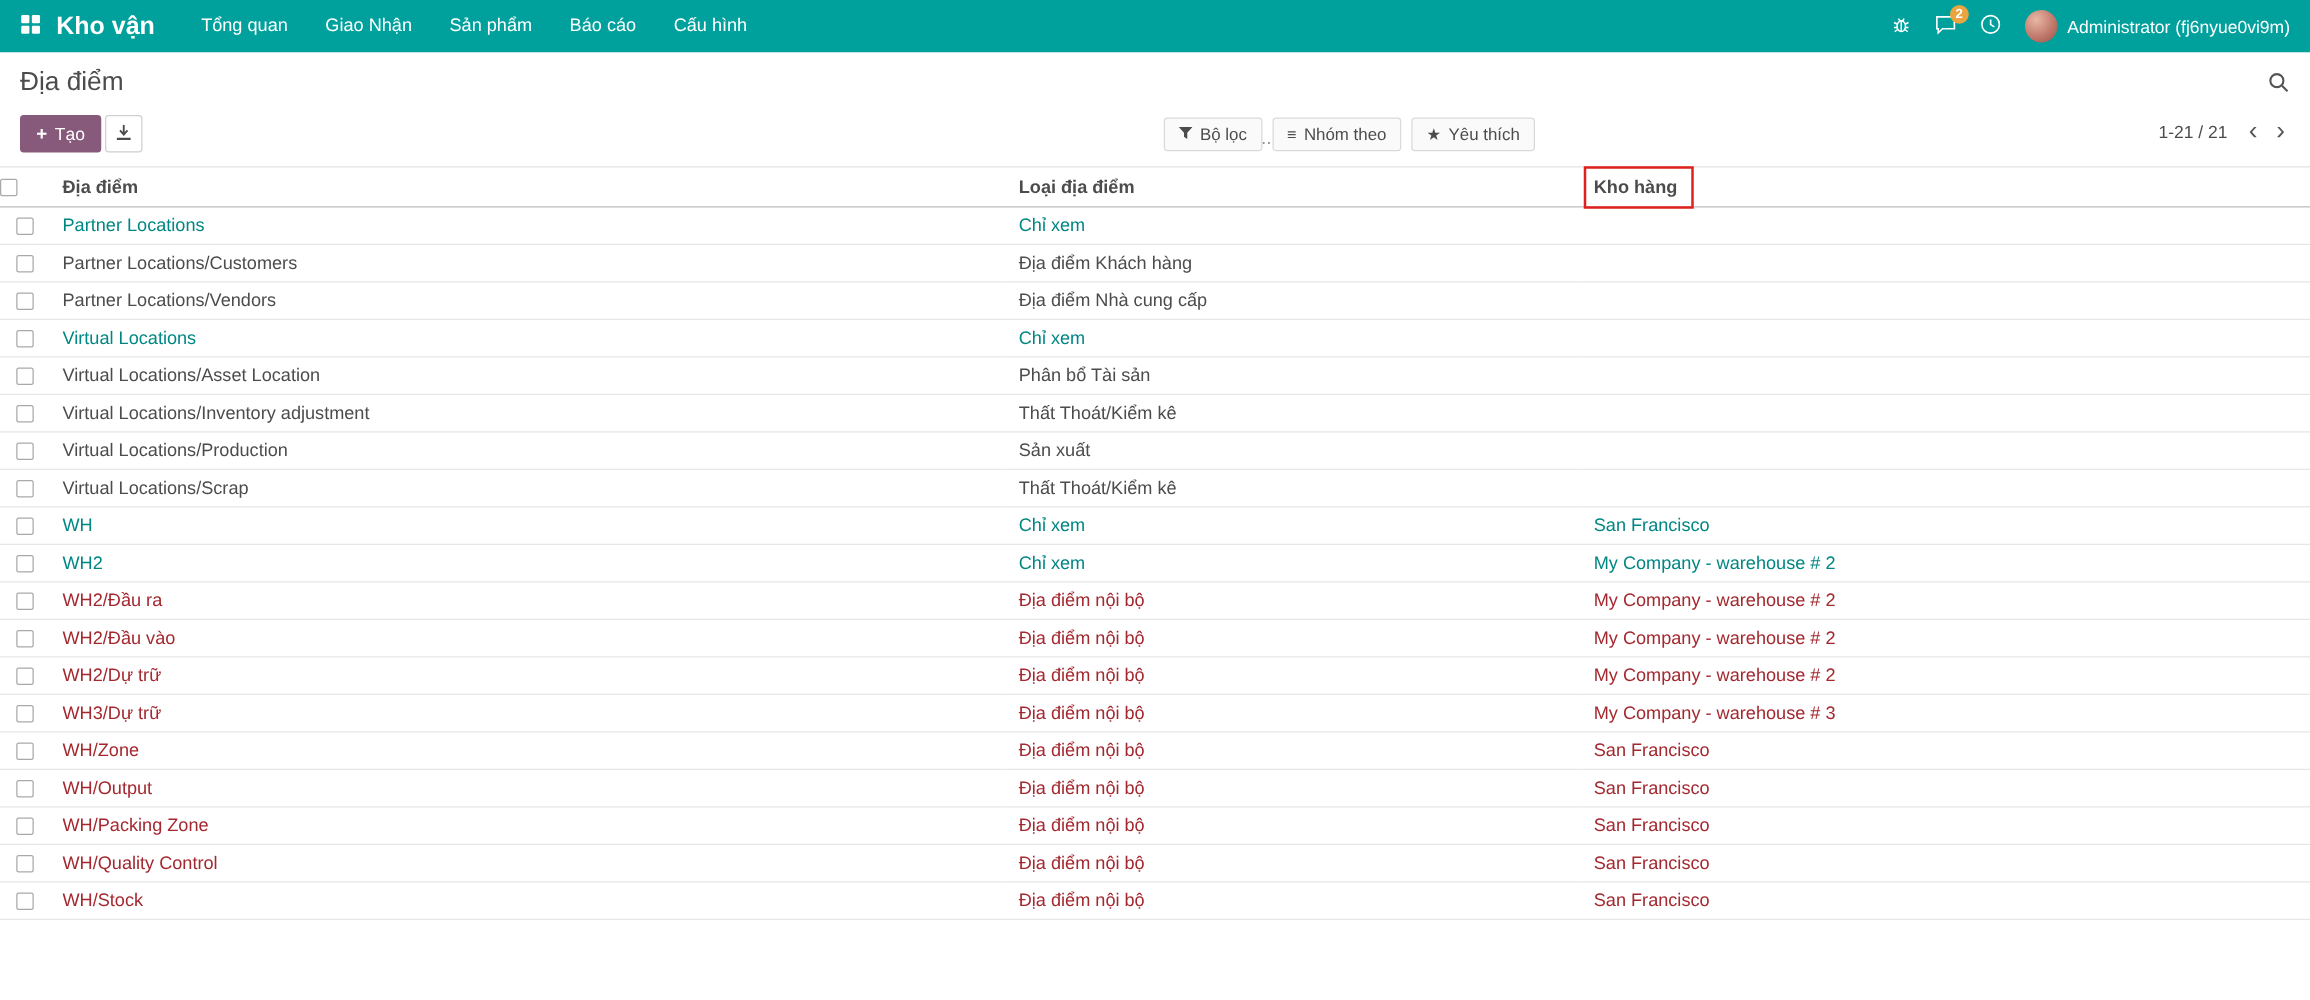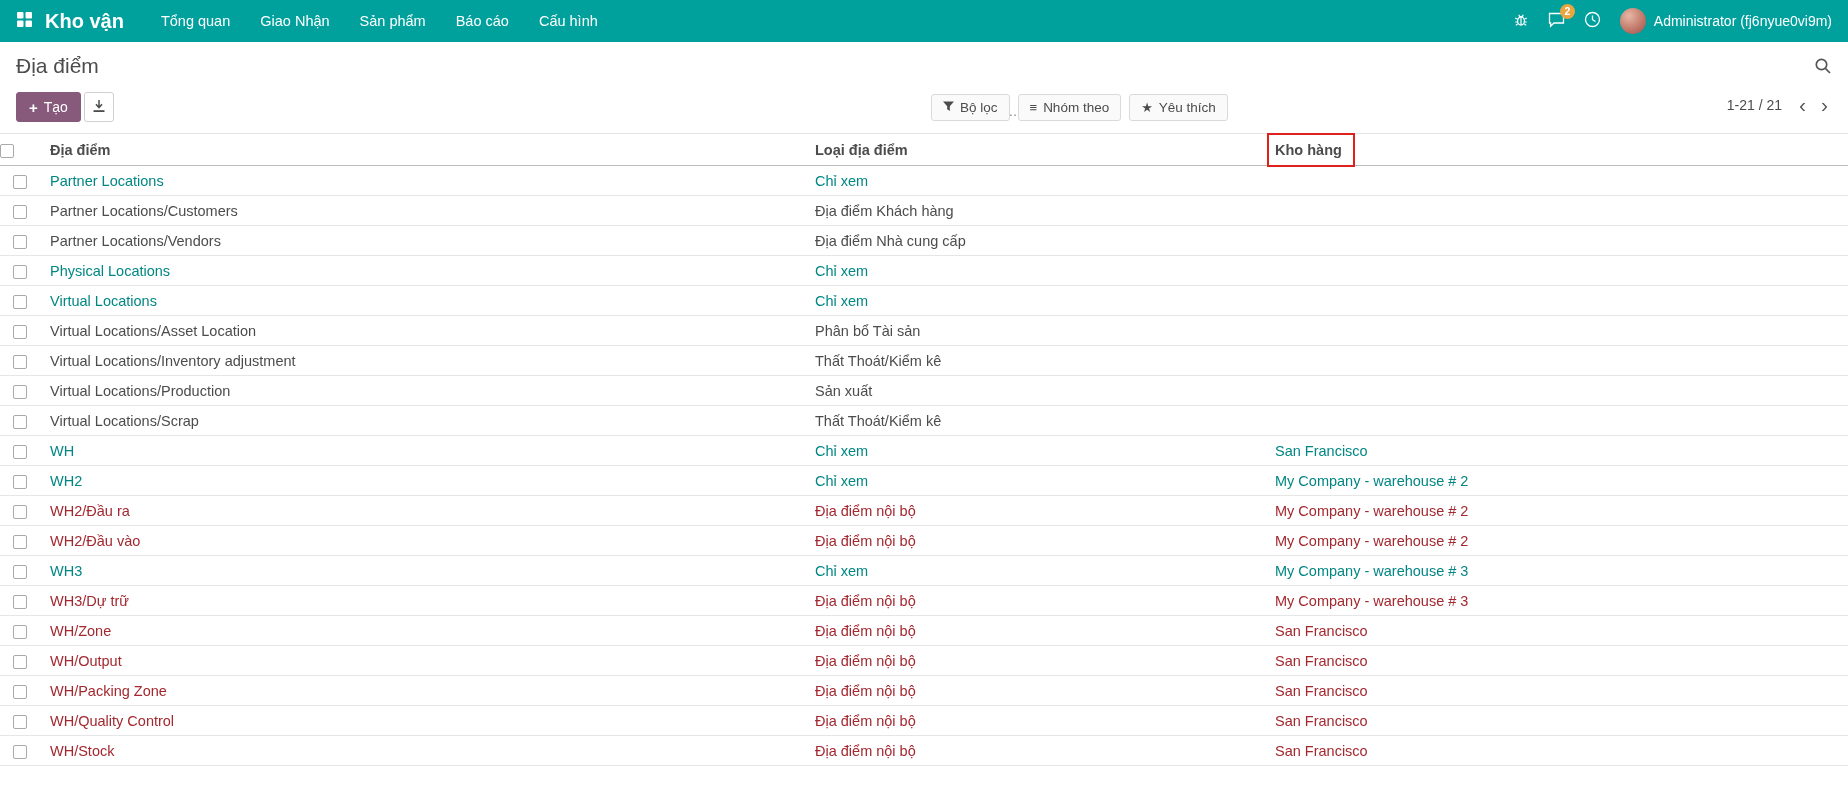--- a/index.html
+++ b/index.html
@@ -292,124 +292,110 @@
     </td>
     <td>
       <span class="cell-text cell-wh"></span>
     </td>
   </tr>
       <tr class="c-teal">
     <td class="cb-cell">
       <input type="checkbox" style="">
     </td>
     <td>
-      <span class="cell-text cell-name">Physical Locations</span>
+      <span class="cell-text cell-name">Virtual Locations</span>
     </td>
     <td>
       <span class="cell-text cell-type">Chỉ xem</span>
     </td>
     <td>
       <span class="cell-text cell-wh"></span>
     </td>
   </tr>
+      <tr class="c-default">
+    <td class="cb-cell">
+      <input type="checkbox" style="">
+    </td>
+    <td>
+      <span class="cell-text cell-name">Virtual Locations/Asset Location</span>
+    </td>
+    <td>
+      <span class="cell-text cell-type">Phân bổ Tài sản</span>
+    </td>
+    <td>
+      <span class="cell-text cell-wh"></span>
+    </td>
+  </tr>
+      <tr class="c-default">
+    <td class="cb-cell">
+      <input type="checkbox" style="">
+    </td>
+    <td>
+      <span class="cell-text cell-name">Virtual Locations/Inventory adjustment</span>
+    </td>
+    <td>
+      <span class="cell-text cell-type">Thất Thoát/Kiểm kê</span>
+    </td>
+    <td>
+      <span class="cell-text cell-wh"></span>
+    </td>
+  </tr>
+      <tr class="c-default">
+    <td class="cb-cell">
+      <input type="checkbox" style="">
+    </td>
+    <td>
+      <span class="cell-text cell-name">Virtual Locations/Production</span>
+    </td>
+    <td>
+      <span class="cell-text cell-type">Sản xuất</span>
+    </td>
+    <td>
+      <span class="cell-text cell-wh"></span>
+    </td>
+  </tr>
+      <tr class="c-default">
+    <td class="cb-cell">
+      <input type="checkbox" style="">
+    </td>
+    <td>
+      <span class="cell-text cell-name">Virtual Locations/Scrap</span>
+    </td>
+    <td>
+      <span class="cell-text cell-type">Thất Thoát/Kiểm kê</span>
+    </td>
+    <td>
+      <span class="cell-text cell-wh"></span>
+    </td>
+  </tr>
       <tr class="c-teal">
     <td class="cb-cell">
       <input type="checkbox" style="">
     </td>
     <td>
-      <span class="cell-text cell-name">Virtual Locations</span>
+      <span class="cell-text cell-name">WH</span>
     </td>
     <td>
       <span class="cell-text cell-type">Chỉ xem</span>
     </td>
     <td>
-      <span class="cell-text cell-wh"></span>
-    </td>
-  </tr>
-      <tr class="c-default">
-    <td class="cb-cell">
-      <input type="checkbox" style="">
-    </td>
-    <td>
-      <span class="cell-text cell-name">Virtual Locations/Asset Location</span>
-    </td>
-    <td>
-      <span class="cell-text cell-type">Phân bổ Tài sản</span>
-    </td>
-    <td>
-      <span class="cell-text cell-wh"></span>
-    </td>
-  </tr>
-      <tr class="c-default">
-    <td class="cb-cell">
-      <input type="checkbox" style="">
-    </td>
-    <td>
-      <span class="cell-text cell-name">Virtual Locations/Inventory adjustment</span>
-    </td>
-    <td>
-      <span class="cell-text cell-type">Thất Thoát/Kiểm kê</span>
-    </td>
-    <td>
-      <span class="cell-text cell-wh"></span>
-    </td>
-  </tr>
-      <tr class="c-default">
-    <td class="cb-cell">
-      <input type="checkbox" style="">
-    </td>
-    <td>
-      <span class="cell-text cell-name">Virtual Locations/Production</span>
-    </td>
-    <td>
-      <span class="cell-text cell-type">Sản xuất</span>
-    </td>
-    <td>
-      <span class="cell-text cell-wh"></span>
-    </td>
-  </tr>
-      <tr class="c-default">
-    <td class="cb-cell">
-      <input type="checkbox" style="">
-    </td>
-    <td>
-      <span class="cell-text cell-name">Virtual Locations/Scrap</span>
-    </td>
-    <td>
-      <span class="cell-text cell-type">Thất Thoát/Kiểm kê</span>
-    </td>
-    <td>
-      <span class="cell-text cell-wh"></span>
+      <span class="cell-text cell-wh">San Francisco</span>
     </td>
   </tr>
       <tr class="c-teal">
     <td class="cb-cell">
       <input type="checkbox" style="">
     </td>
     <td>
-      <span class="cell-text cell-name">WH</span>
+      <span class="cell-text cell-name">WH2</span>
     </td>
     <td>
       <span class="cell-text cell-type">Chỉ xem</span>
     </td>
     <td>
-      <span class="cell-text cell-wh">San Francisco</span>
-    </td>
-  </tr>
-      <tr class="c-teal">
-    <td class="cb-cell">
-      <input type="checkbox" style="">
-    </td>
-    <td>
-      <span class="cell-text cell-name">WH2</span>
-    </td>
-    <td>
-      <span class="cell-text cell-type">Chỉ xem</span>
-    </td>
-    <td>
       <span class="cell-text cell-wh">My Company - warehouse # 2</span>
     </td>
   </tr>
       <tr class="c-red">
     <td class="cb-cell">
       <input type="checkbox" style="">
     </td>
     <td>
       <span class="cell-text cell-name">WH2/Đầu ra</span>
     </td>
@@ -427,32 +413,32 @@
     <td>
       <span class="cell-text cell-name">WH2/Đầu vào</span>
     </td>
     <td>
       <span class="cell-text cell-type">Địa điểm nội bộ</span>
     </td>
     <td>
       <span class="cell-text cell-wh">My Company - warehouse # 2</span>
     </td>
   </tr>
-      <tr class="c-teal">
-    <td class="cb-cell">
-      <input type="checkbox" style="">
-    </td>
-    <td>
-      <span class="cell-text cell-name">WH3</span>
-    </td>
-    <td>
-      <span class="cell-text cell-type">Chỉ xem</span>
-    </td>
-    <td>
-      <span class="cell-text cell-wh">My Company - warehouse # 3</span>
+      <tr class="c-red">
+    <td class="cb-cell">
+      <input type="checkbox" style="">
+    </td>
+    <td>
+      <span class="cell-text cell-name">WH2/Dự trữ</span>
+    </td>
+    <td>
+      <span class="cell-text cell-type">Địa điểm nội bộ</span>
+    </td>
+    <td>
+      <span class="cell-text cell-wh">My Company - warehouse # 2</span>
     </td>
   </tr>
       <tr class="c-red">
     <td class="cb-cell">
       <input type="checkbox" style="">
     </td>
     <td>
       <span class="cell-text cell-name">WH3/Dự trữ</span>
     </td>
     <td>

